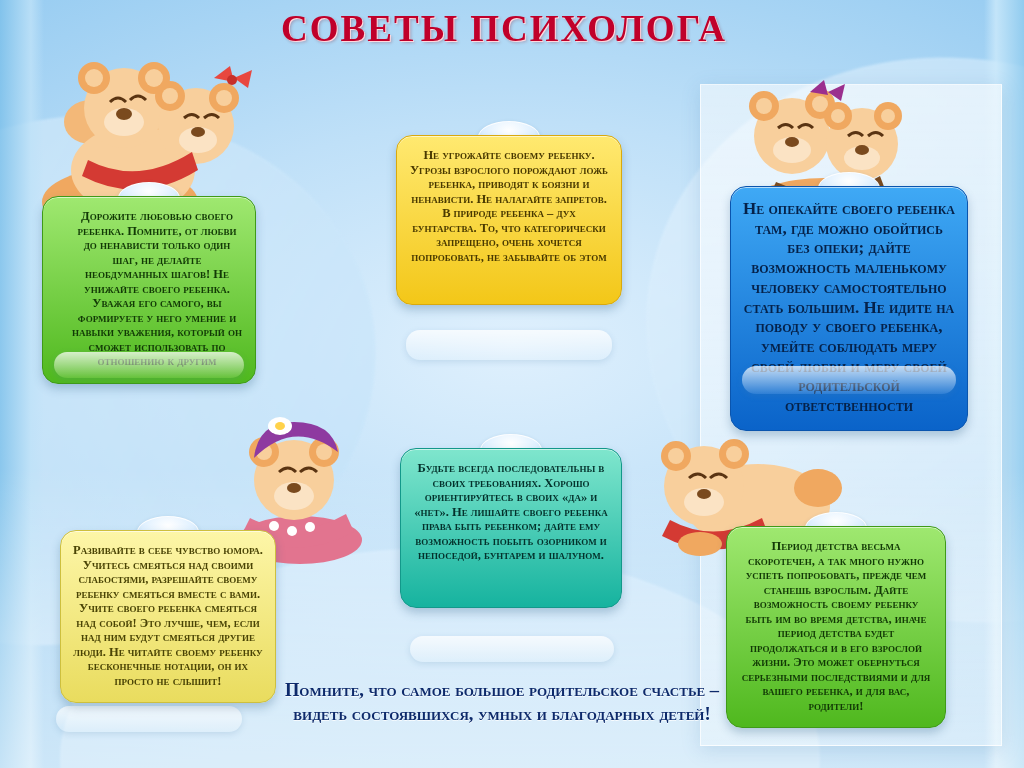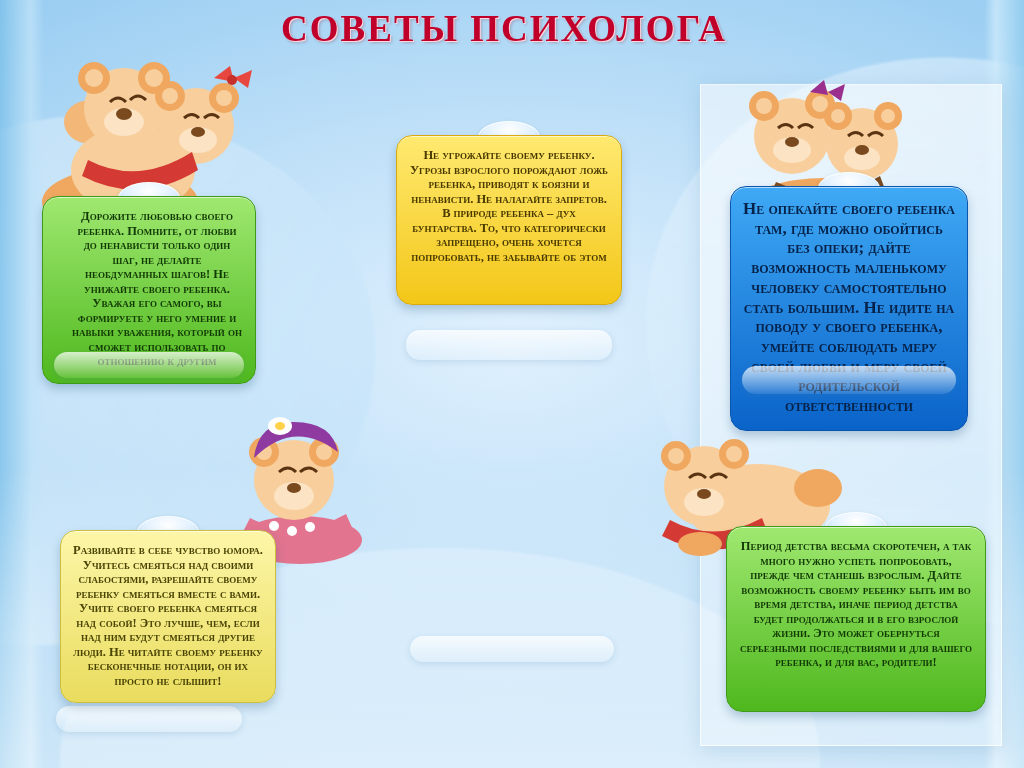--- a/index.html
+++ b/index.html
@@ -238,23 +238,30 @@
   </div>
   <div class="refl" style="left:742px;top:366px;width:214px;height:28px;"></div>
 
   <div class="card cream" style="left:60px;top:530px;width:216px;">
     <div class="hole"></div>
     <div class="tag" style="min-height:170px;">
       <p>Развивайте в себе чувство юмора. Учитесь смеяться над своими слабостями, разрешайте своему ребенку смеяться вместе с вами. Учите своего ребенка смеяться над собой! Это лучше, чем, если над ним будут смеяться другие люди. Не читайте своему ребенку бесконечные нотации, он их просто не слышит!</p>
     </div>
   </div>
 
+  <div class="card teal" style="left:400px;top:448px;width:222px;">
+    <div class="hole"></div>
+    <div class="tag" style="min-height:160px;background:linear-gradient(180deg,#7fe6cd,#16b39f);">
+      <p>Будьте всегда последовательны в своих требованиях. Хорошо ориентируйтесь в своих «да» и «нет». Не лишайте своего ребенка права быть ребенком; дайте ему возможность побыть озорником и непоседой, бунтарем и шалуном.</p>
+    </div>
+  </div>
   <div class="refl" style="left:410px;top:636px;width:204px;height:26px;"></div>
 
-  <div class="card green" style="left:726px;top:526px;width:260px;">
+  <div class="card green" style="left:726px;top:526px;width:220px;">
     <div class="hole"></div>
     <div class="tag" style="min-height:186px;">
       <p>Период детства весьма скоротечен, а так много нужно успеть попробовать, прежде чем станешь взрослым.  Дайте возможность своему ребенку быть им во время детства, иначе период детства будет продолжаться и в его взрослой жизни. Это может обернуться серьезными последствиями и для вашего ребенка, и для вас, родители!</p>
     </div>
   </div>
 
+  <div class="footer">Помните, что самое большое родительское счастье – видеть состоявшихся, умных и благодарных детей!</div>
 
 </div>
 
 </body></html>

